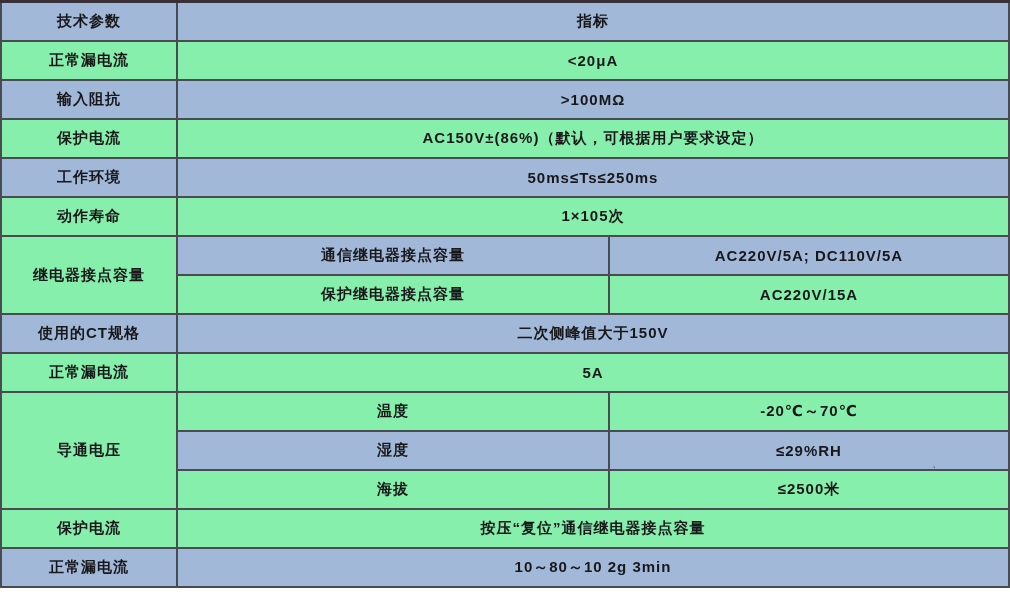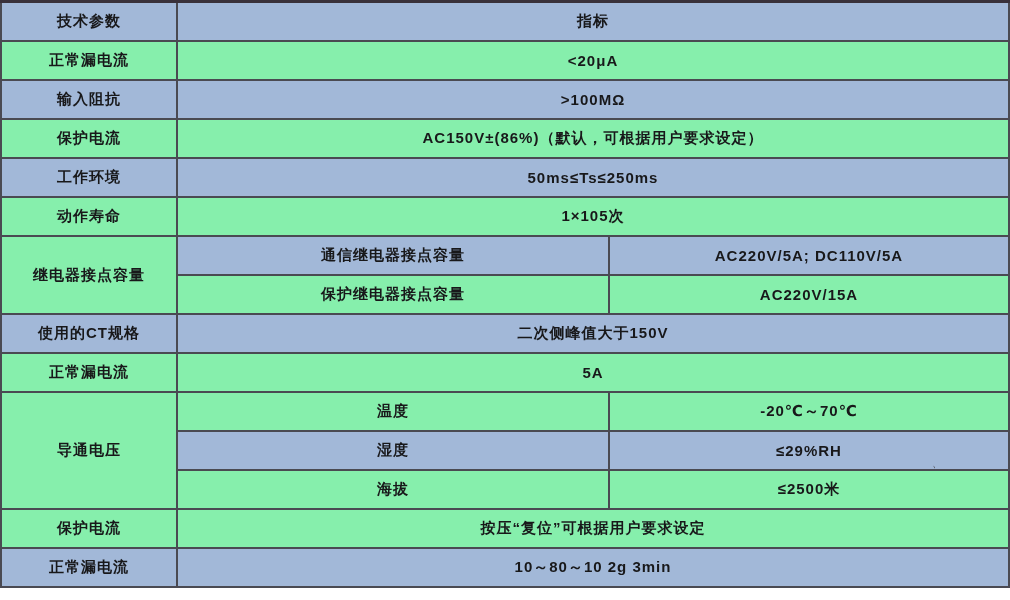--- a/index.html
+++ b/index.html
@@ -107,21 +107,21 @@
         <tr>
           <td class="shade-blue">湿度</td>
           <td class="shade-blue">≤29%RH</td>
         </tr>
         <tr>
           <td class="shade-white">海拔</td>
           <td class="shade-white">≤2500米</td>
         </tr>
         <tr>
           <td class="shade-white param">保护电流</td>
-          <td class="shade-white" colspan="2">按压“复位”可根据用户要求设定</td>
+          <td class="shade-white" colspan="2">按压“复位”通信继电器接点容量</td>
         </tr>
         <tr>
           <td class="shade-blue param">正常漏电流</td>
           <td class="shade-blue" colspan="2">10～80～10 2g 3min</td>
         </tr>
       </tbody>
   </table>
   <span class="stray-mark">、</span>
 </div>
 

